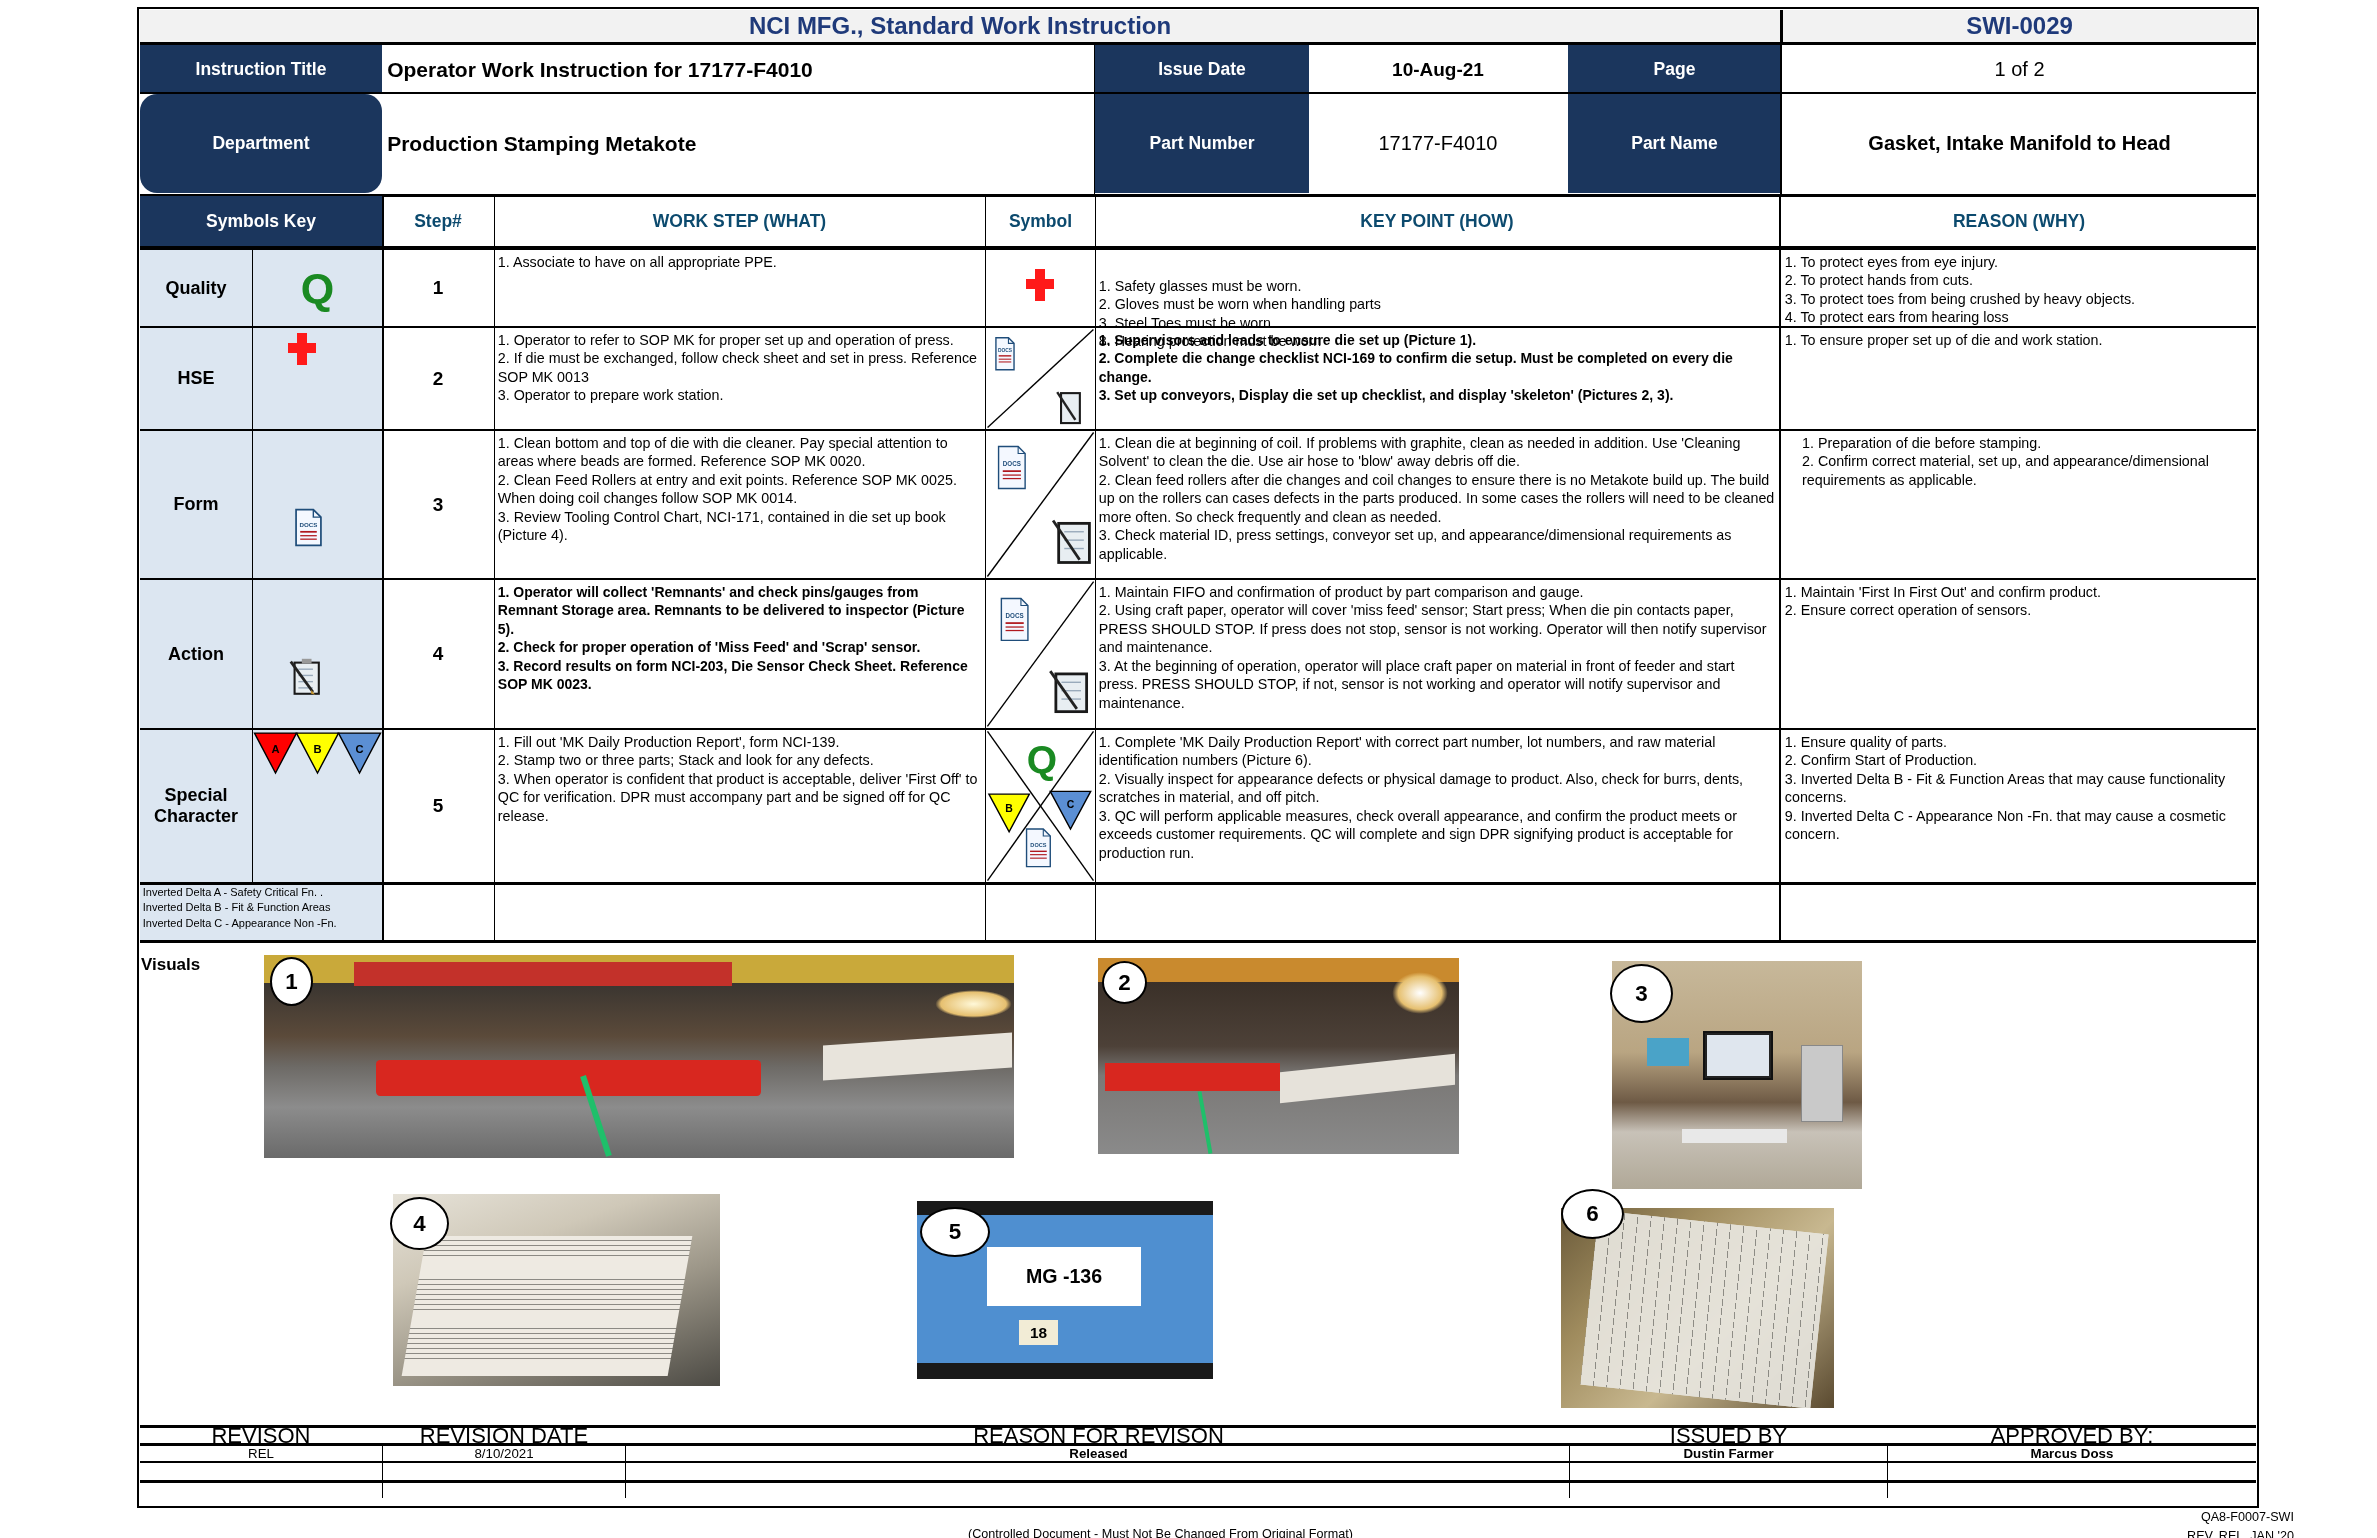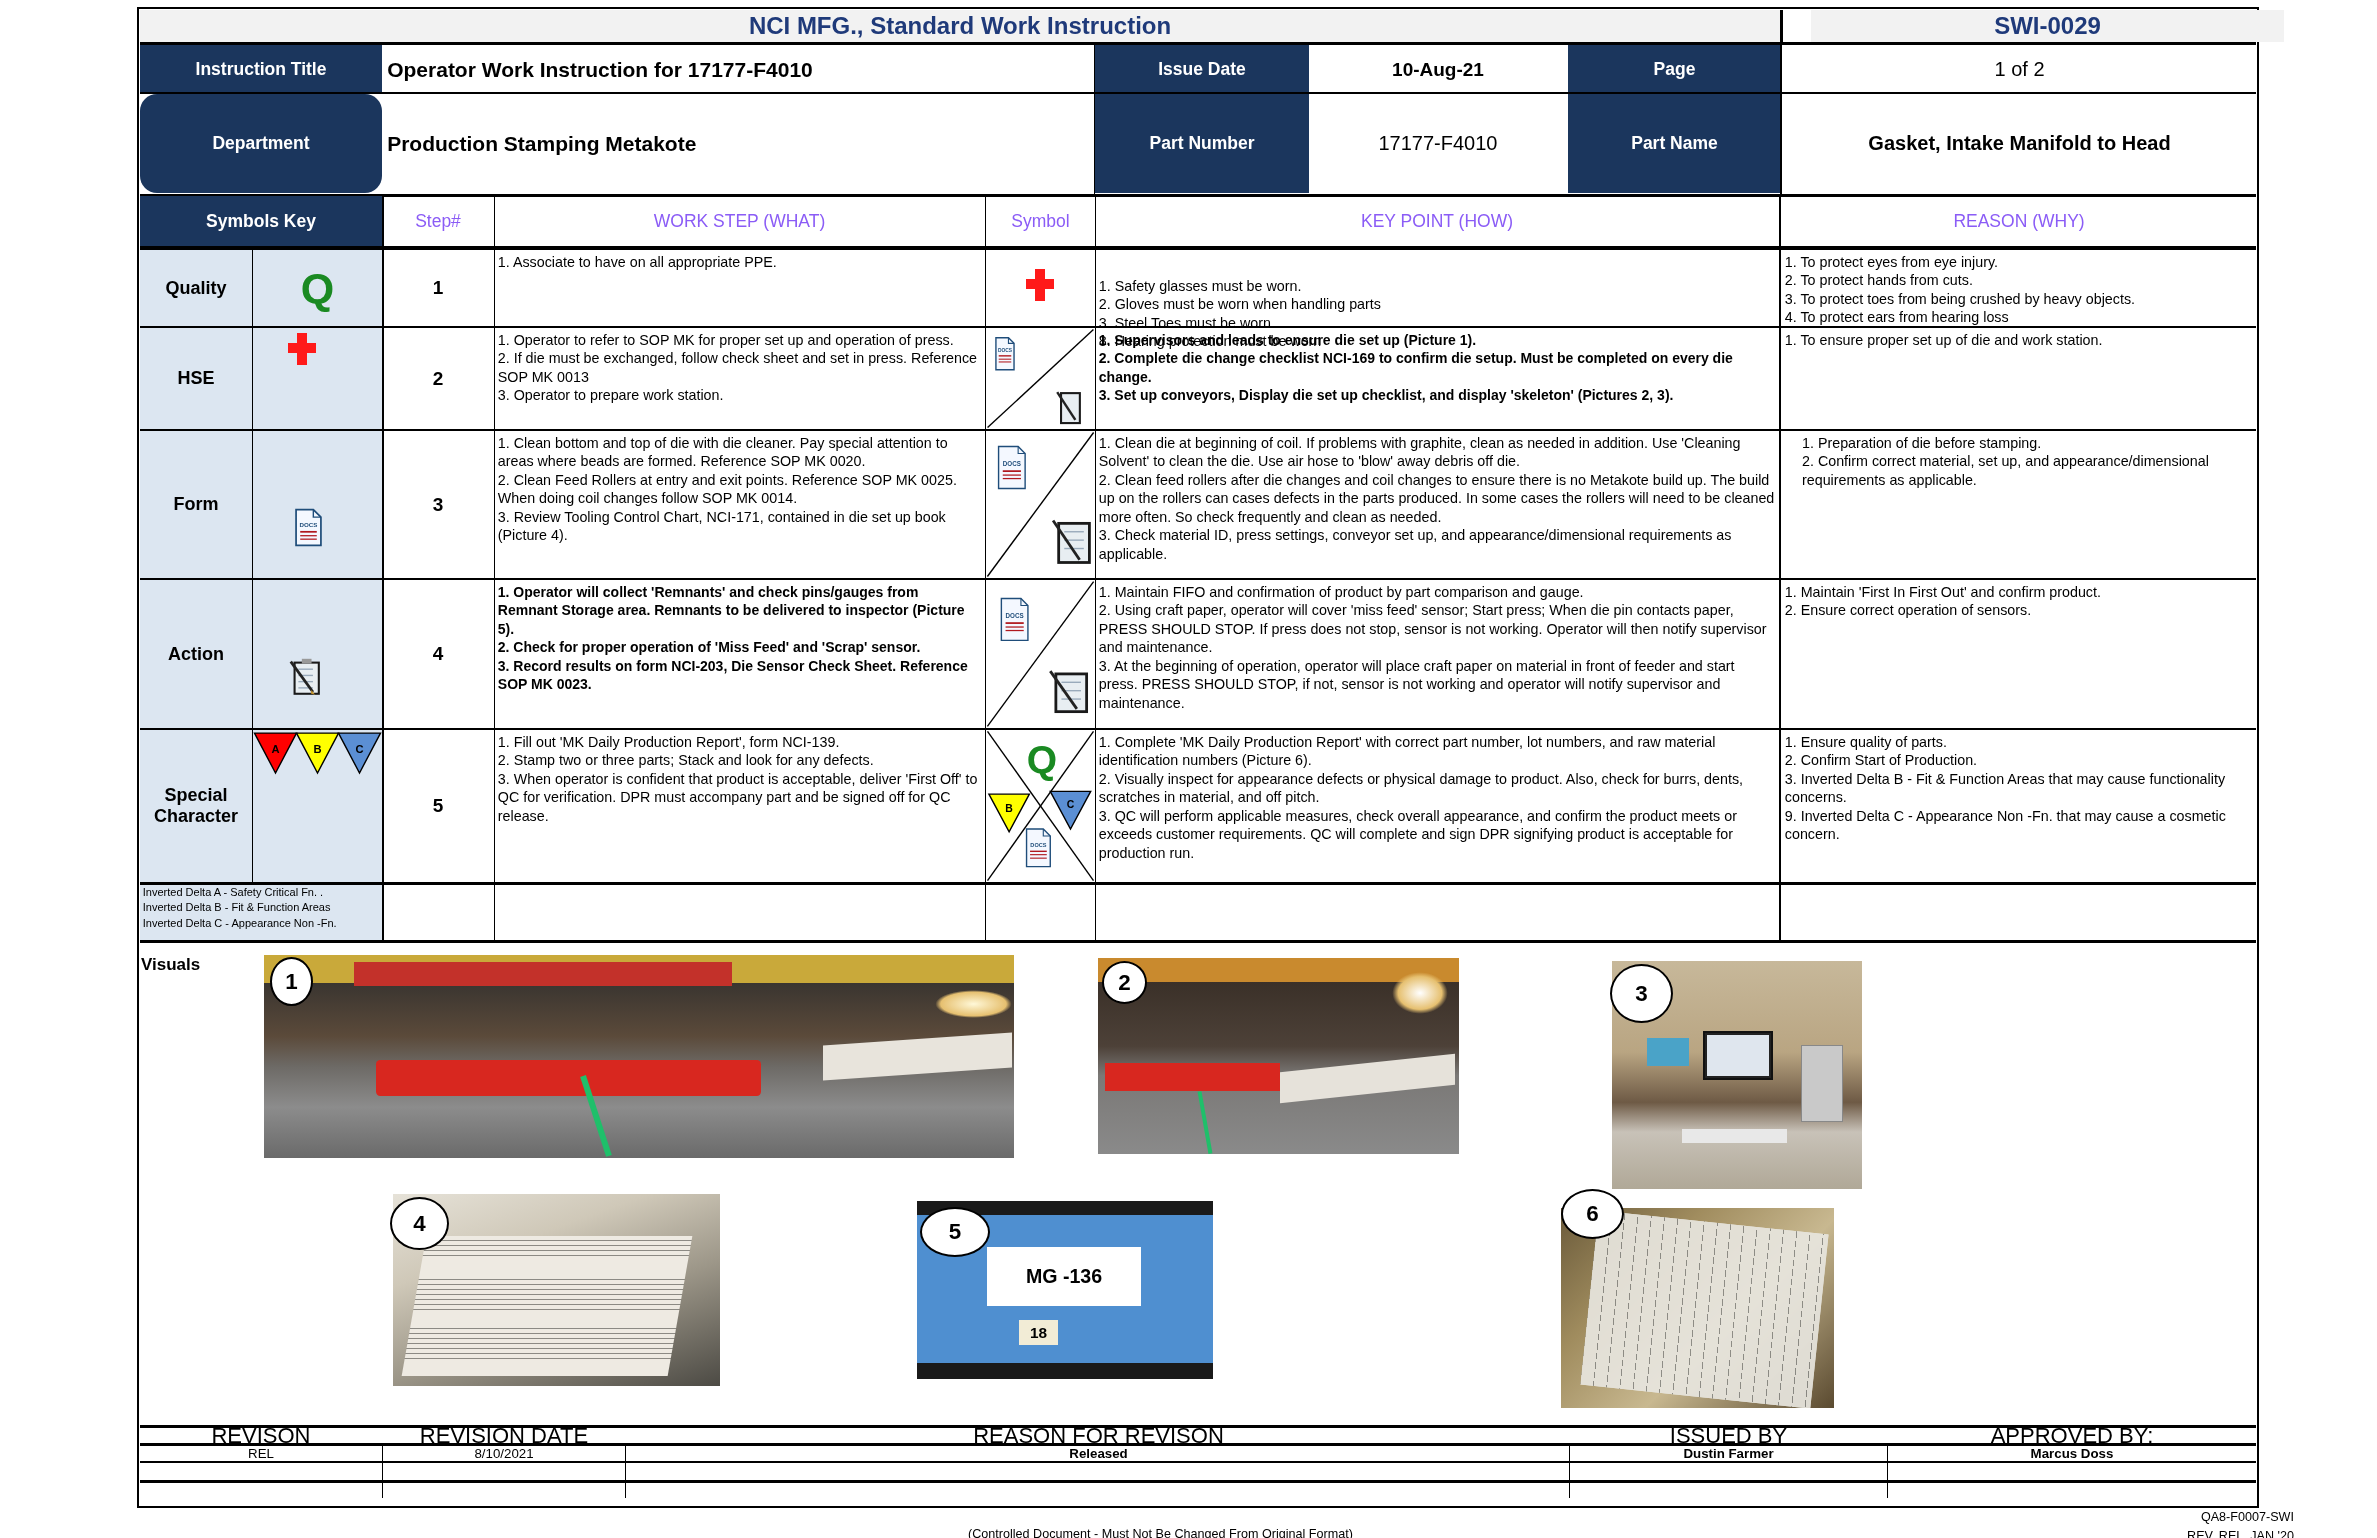--- a/index.html
+++ b/index.html
@@ -10,21 +10,21 @@
   .frame { position: absolute; left: 137px; top: 7px; width: 2122px; height: 1501px; border: 2.8px solid #000; }
 
   
   .hl { position: absolute; background: #000; }
   .vl { position: absolute; background: #000; }
 
   .cell { position: absolute; display: flex; align-items: center; justify-content: center; text-align: center; }
   .navy { background: #1d3557; color: #fff; font-weight: bold; font-size: 17.5px; }
   .navy { background: #1b365d; }
   .keybg { background: #dce6f1; }
-  .hdr { font-weight: normal; font-size: 17.5px; color: #8b5cf6; }
+  .hdr { font-weight: bold; font-size: 17.5px; color: #0c4a6e; }
   .title-bar { background: #f2f2f2; color: #1f3a7a; font-weight: bold; font-size: 24px; }
   .big { font-size: 21px; font-weight: bold; }
   .valc { font-size: 20px; }
 
   .txt { position: absolute; font-size: 14.3px; line-height: 18.5px; padding: 2.8px 2.8px; text-align: left; white-space: normal; }
   .txt.bold { font-weight: bold; }
   .txt p { margin: 0; }
 
   .stepnum { font-size: 19px; font-weight: bold; }
   .keylabel { font-size: 18px; font-weight: bold; }
@@ -43,21 +43,21 @@
   .rev-v { font-size: 13.3px; font-weight: bold; }
 
   .foot { position: absolute; font-size: 13.3px; }
 </style>
 </head>
 <body>
 
 <div class="frame"></div>
 
 <div class="cell title-bar" style="left:140px; top:9.8px; width:1640px; height:32px;">NCI MFG., Standard Work Instruction</div>
-<div class="cell title-bar" style="left:1783px; top:9.8px; width:473px; height:32px;margin-left:28px;">SWI-0029</div>
+<div class="cell title-bar" style="left:1783px; top:9.8px; width:473px; height:32px;">SWI-0029</div>
 <div class="vl" style="left:1780px; top:9.8px; width:2.8px; height:32px;"></div>
 <div class="hl" style="left:140px; top:42px; width:2116px; height:2.8px;"></div>
 
 <div class="cell navy" style="left:140px; top:45px; width:242px; height:49px;">Instruction Title</div>
 <div class="cell big" style="left:383px; top:45px; width:710px; height:49px; justify-content:flex-start; padding-left:4.2px;">Operator Work Instruction for 17177-F4010</div>
 <div class="cell navy" style="left:1095px; top:45px; width:214px; height:49px;">Issue Date</div>
 <div class="cell big" style="left:1310px; top:45px; width:256px; height:49px; font-size:19px;">10-Aug-21</div>
 <div class="cell navy" style="left:1568px; top:45px; width:213px; height:49px;">Page</div>
 <div class="cell valc" style="left:1783px; top:45px; width:473px; height:49px;">1 of 2</div>
 <div class="hl" style="left:140px; top:92px; width:2116px; height:2.1px;"></div>

